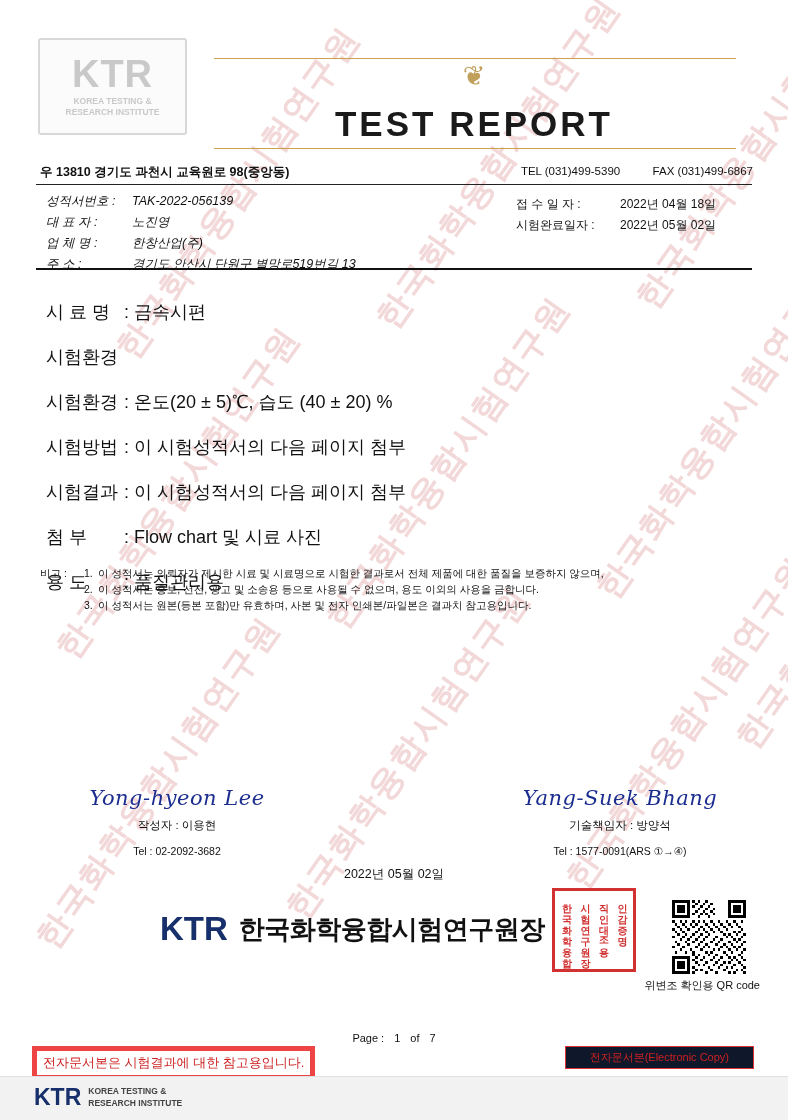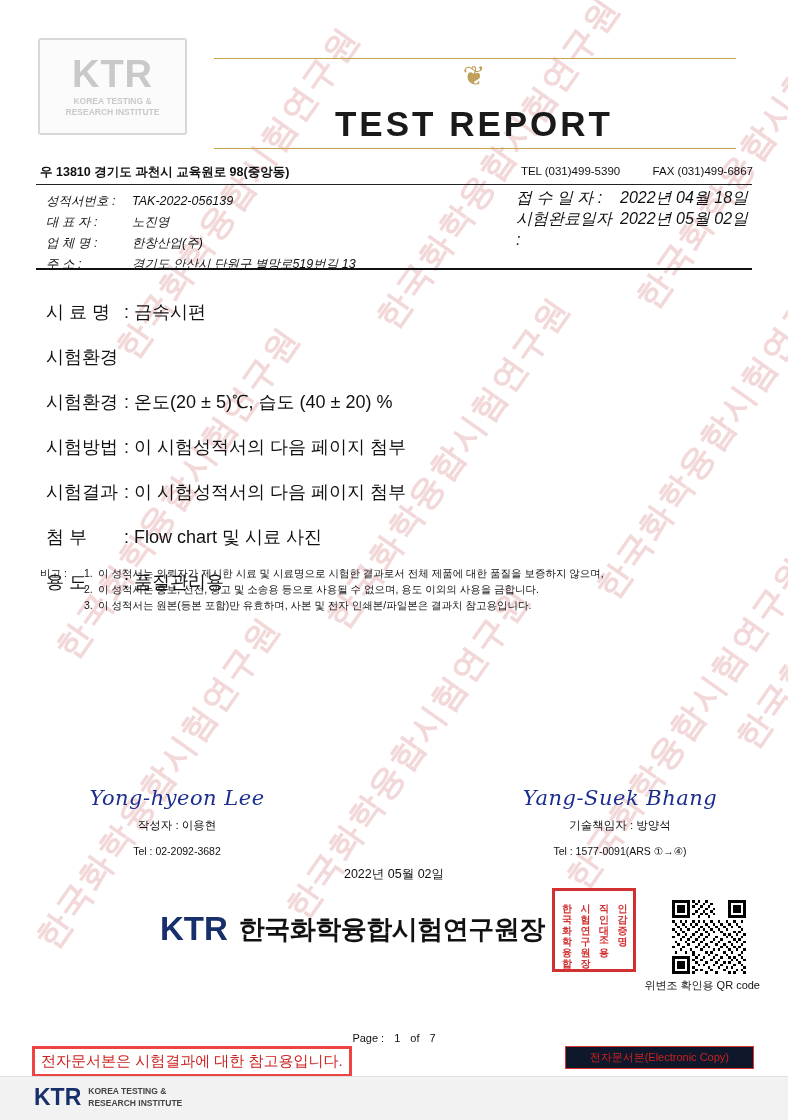--- a/index.html
+++ b/index.html
@@ -155,24 +155,23 @@
     line-height: 21px;
     font-style: italic;
   }
   .info-left .row { display: flex; }
   .info-left .lbl {
     width: 86px;
     letter-spacing: 0px;
   }
   .info-right {
     position: absolute;
-    left: 516px; top: 187px;
-    font-size: 16px;
+    left: 516px; top: 194px;
+    font-size: 12px;
     line-height: 21px;
-    font-style: italic;
   }
   .info-right .row { display: flex; }
   .info-right .lbl { width: 104px; }
 
   
   .body-fields {
     position: absolute;
     left: 46px; top: 300px;
     font-size: 18px;
   }
@@ -290,23 +289,23 @@
     left: 0; top: 1032px;
     width: 788px;
     text-align: center;
     font-size: 11px;
   }
   .page-no .sp { display:inline-block; width: 10px; }
 
   .note-left {
     position: absolute;
     left: 32px; top: 1046px;
-    border: 3px solid #ef4444;
+    border: 5px solid #ef4444;
     color: #c22;
-    font-size: 15px;
+    font-size: 13px;
     padding: 3px 6px;
     background: #fff;
   }
   .note-right {
     position: absolute;
     right: 34px; top: 1046px;
     border: 1px solid #d33;
     color: #c22;
     font-size: 11px;
     padding: 3px 24px;

